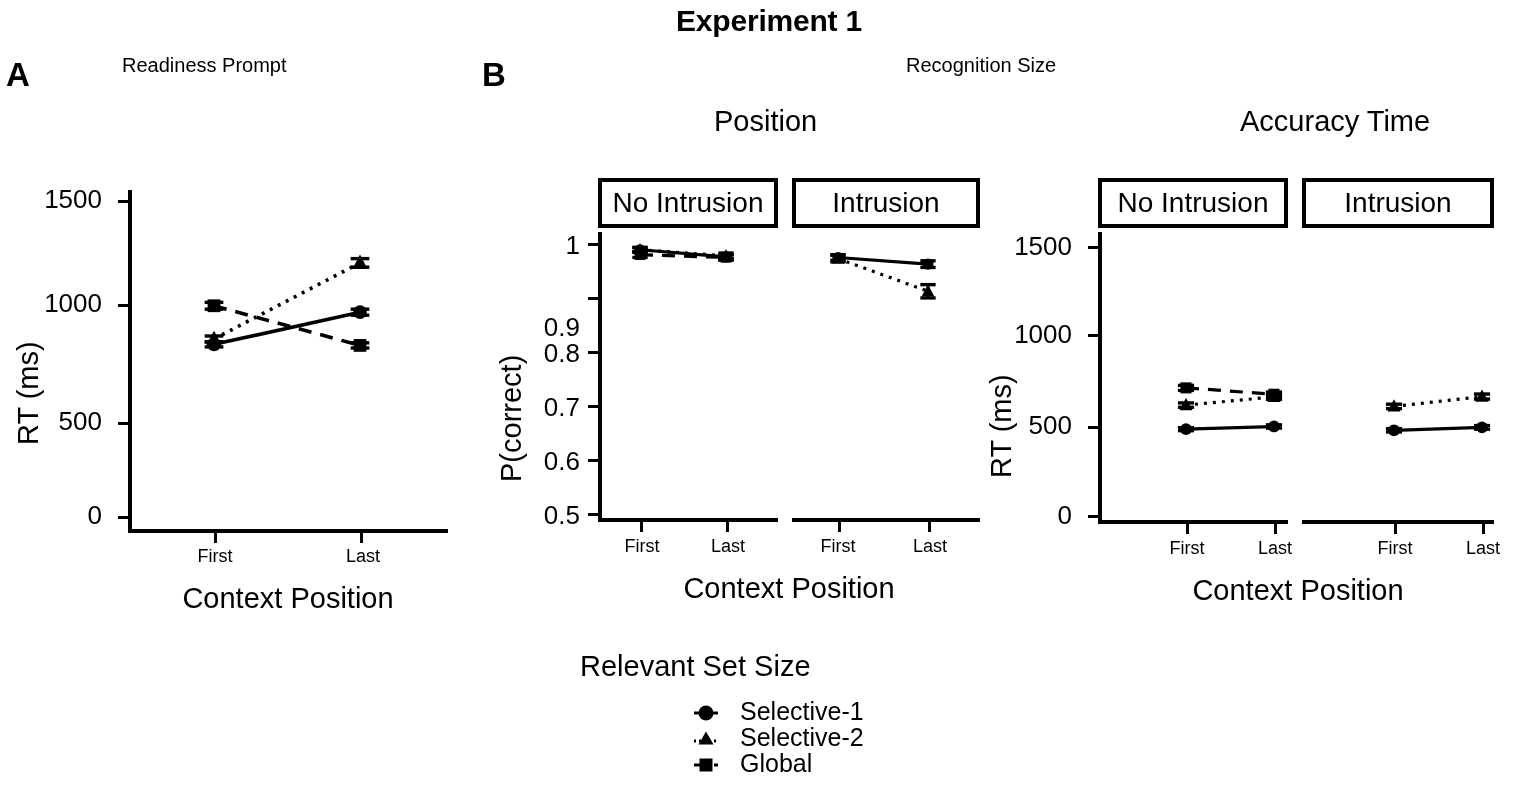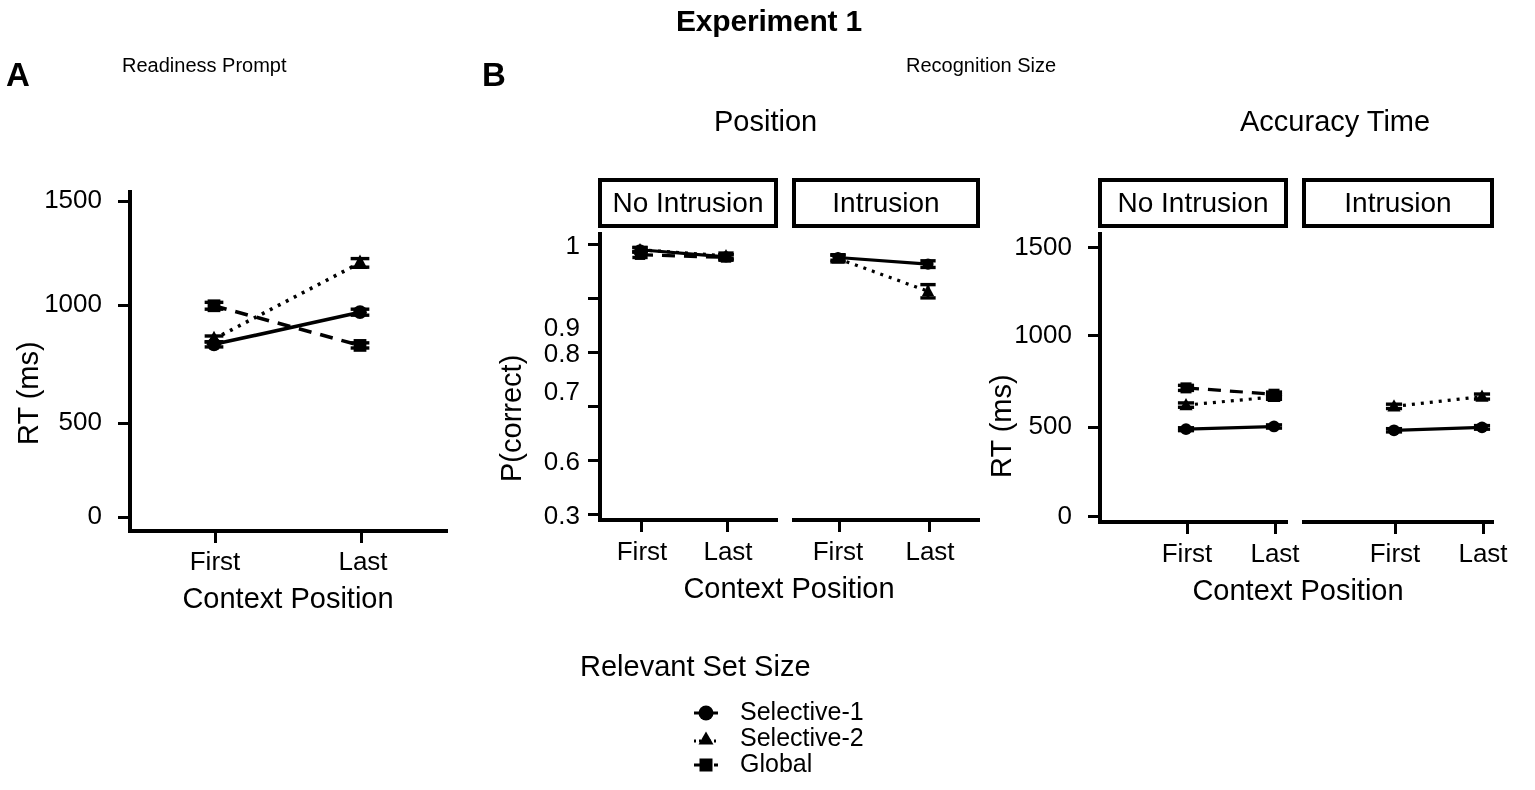--- a/index.html
+++ b/index.html
@@ -48,21 +48,21 @@
     white-space: nowrap;
   }
 
   
   .tick-label {
     font-size: 26px;
     white-space: nowrap;
     text-align: right;
   }
   .xtick-label {
-    font-size: 26px;
+    font-size: 18px;
     white-space: nowrap;
     text-align: center;
   }
   .axis-title-x {
     font-size: 29px;
     white-space: nowrap;
     text-align: center;
   }
   .axis-title-y {
     font-size: 29px;
@@ -195,23 +195,23 @@
       <rect x="225.62" y="149.041875" width="12.76" height="12.76" fill="#000000"></rect>
     </svg>
 
   <div class="abs panel-letter" style="left:482px; top:56px;">B</div>
   <div class="abs panel-title" style="left:906px; top:54px;">Recognition Size</div>
 
   <div class="abs sub-title" style="left:714px; top:105px;">Position</div>
 
   <div class="abs axis-title-y" style="left:495px; top:482px;">P(correct)</div>
 
-  <div class="abs tick-label" style="left:512px; top:500px; width:68px;">0.3</div>
+  <div class="abs tick-label" style="left:512px; top:500px; width:68px;">0.5</div>
   <div class="abs tick-label" style="left:512px; top:446px; width:68px;">0.6</div>
-  <div class="abs tick-label" style="left:512px; top:376px; width:68px;">0.7</div>
+  <div class="abs tick-label" style="left:512px; top:392px; width:68px;">0.7</div>
   <div class="abs tick-label" style="left:512px; top:338px; width:68px;">0.8</div>
   <div class="abs tick-label" style="left:512px; top:284px; width:68px;margin-top:28px;">0.9</div>
   <div class="abs tick-label" style="left:512px; top:230px; width:68px;">1</div>
 
   <div class="abs tick-y" style="left:588px; top:513px;"></div>
   <div class="abs tick-y" style="left:588px; top:459px;"></div>
   <div class="abs tick-y" style="left:588px; top:405px;"></div>
   <div class="abs tick-y" style="left:588px; top:351px;"></div>
   <div class="abs tick-y" style="left:588px; top:297px;"></div>
   <div class="abs tick-y" style="left:588px; top:243px;"></div>

